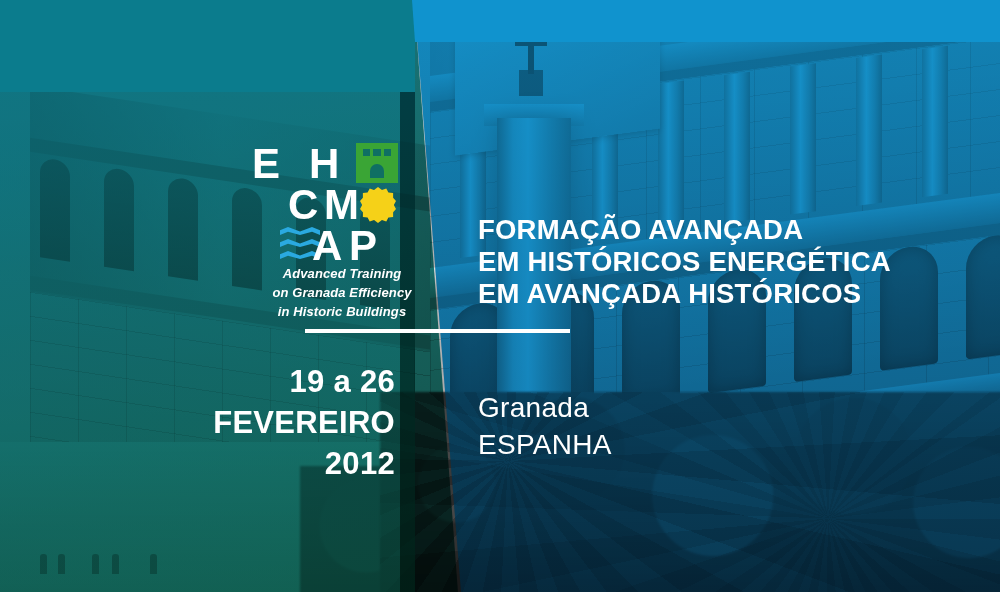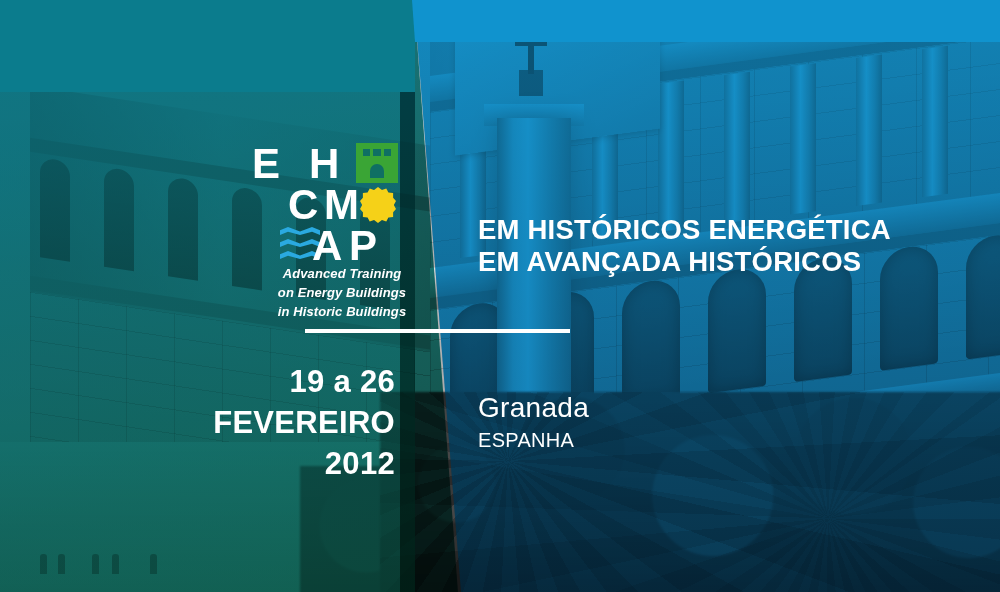--- a/index.html
+++ b/index.html
@@ -210,21 +210,21 @@
   
   .divider{ position:absolute; left:305px; top:329px; width:265px; height:4px; background:#fff; }
 
   
   .dates{ position:absolute; left:0px; top:362px; width:395px; text-align:right;
           color:#fff; font-size:31px; font-weight:700; line-height:1.32; letter-spacing:.3px; }
 
   
   .place{ position:absolute; left:478px; top:390px; color:#fff;
           font-size:28px; font-weight:400; line-height:1.32; letter-spacing:.3px; }
-  .place .country{ font-size:20px; }
+  .place .country{ font-size:28px; }
 </style>
 </head>
 <body>
 
 <div class="poster">
 
   <div class="photo">
     <div class="sky"></div>
 
     <div class="leftwing">
@@ -311,26 +311,27 @@
         <span class="l-wave">
             <i></i>
             <i></i>
             <i></i>
           </span>
         <span class="lg l-a">A</span>
         <span class="lg l-p">P</span>
       </div>
       <div class="logo-tag">
         <div>Advanced Training</div>
-        <div>on Energy Buildings</div>
+        <div>on Granada Efficiency</div>
         <div>in Historic Buildings</div>
       </div>
     </div>
 
     <div class="headline">
+      <div>FORMAÇÃO AVANÇADA</div>
       <div>EM HISTÓRICOS ENERGÉTICA</div>
       <div>EM AVANÇADA HISTÓRICOS</div>
     </div>
 
     <div class="divider"></div>
 
     <div class="dates">
       <div>19 a 26</div>
       <div>FEVEREIRO</div>
       <div>2012</div>

